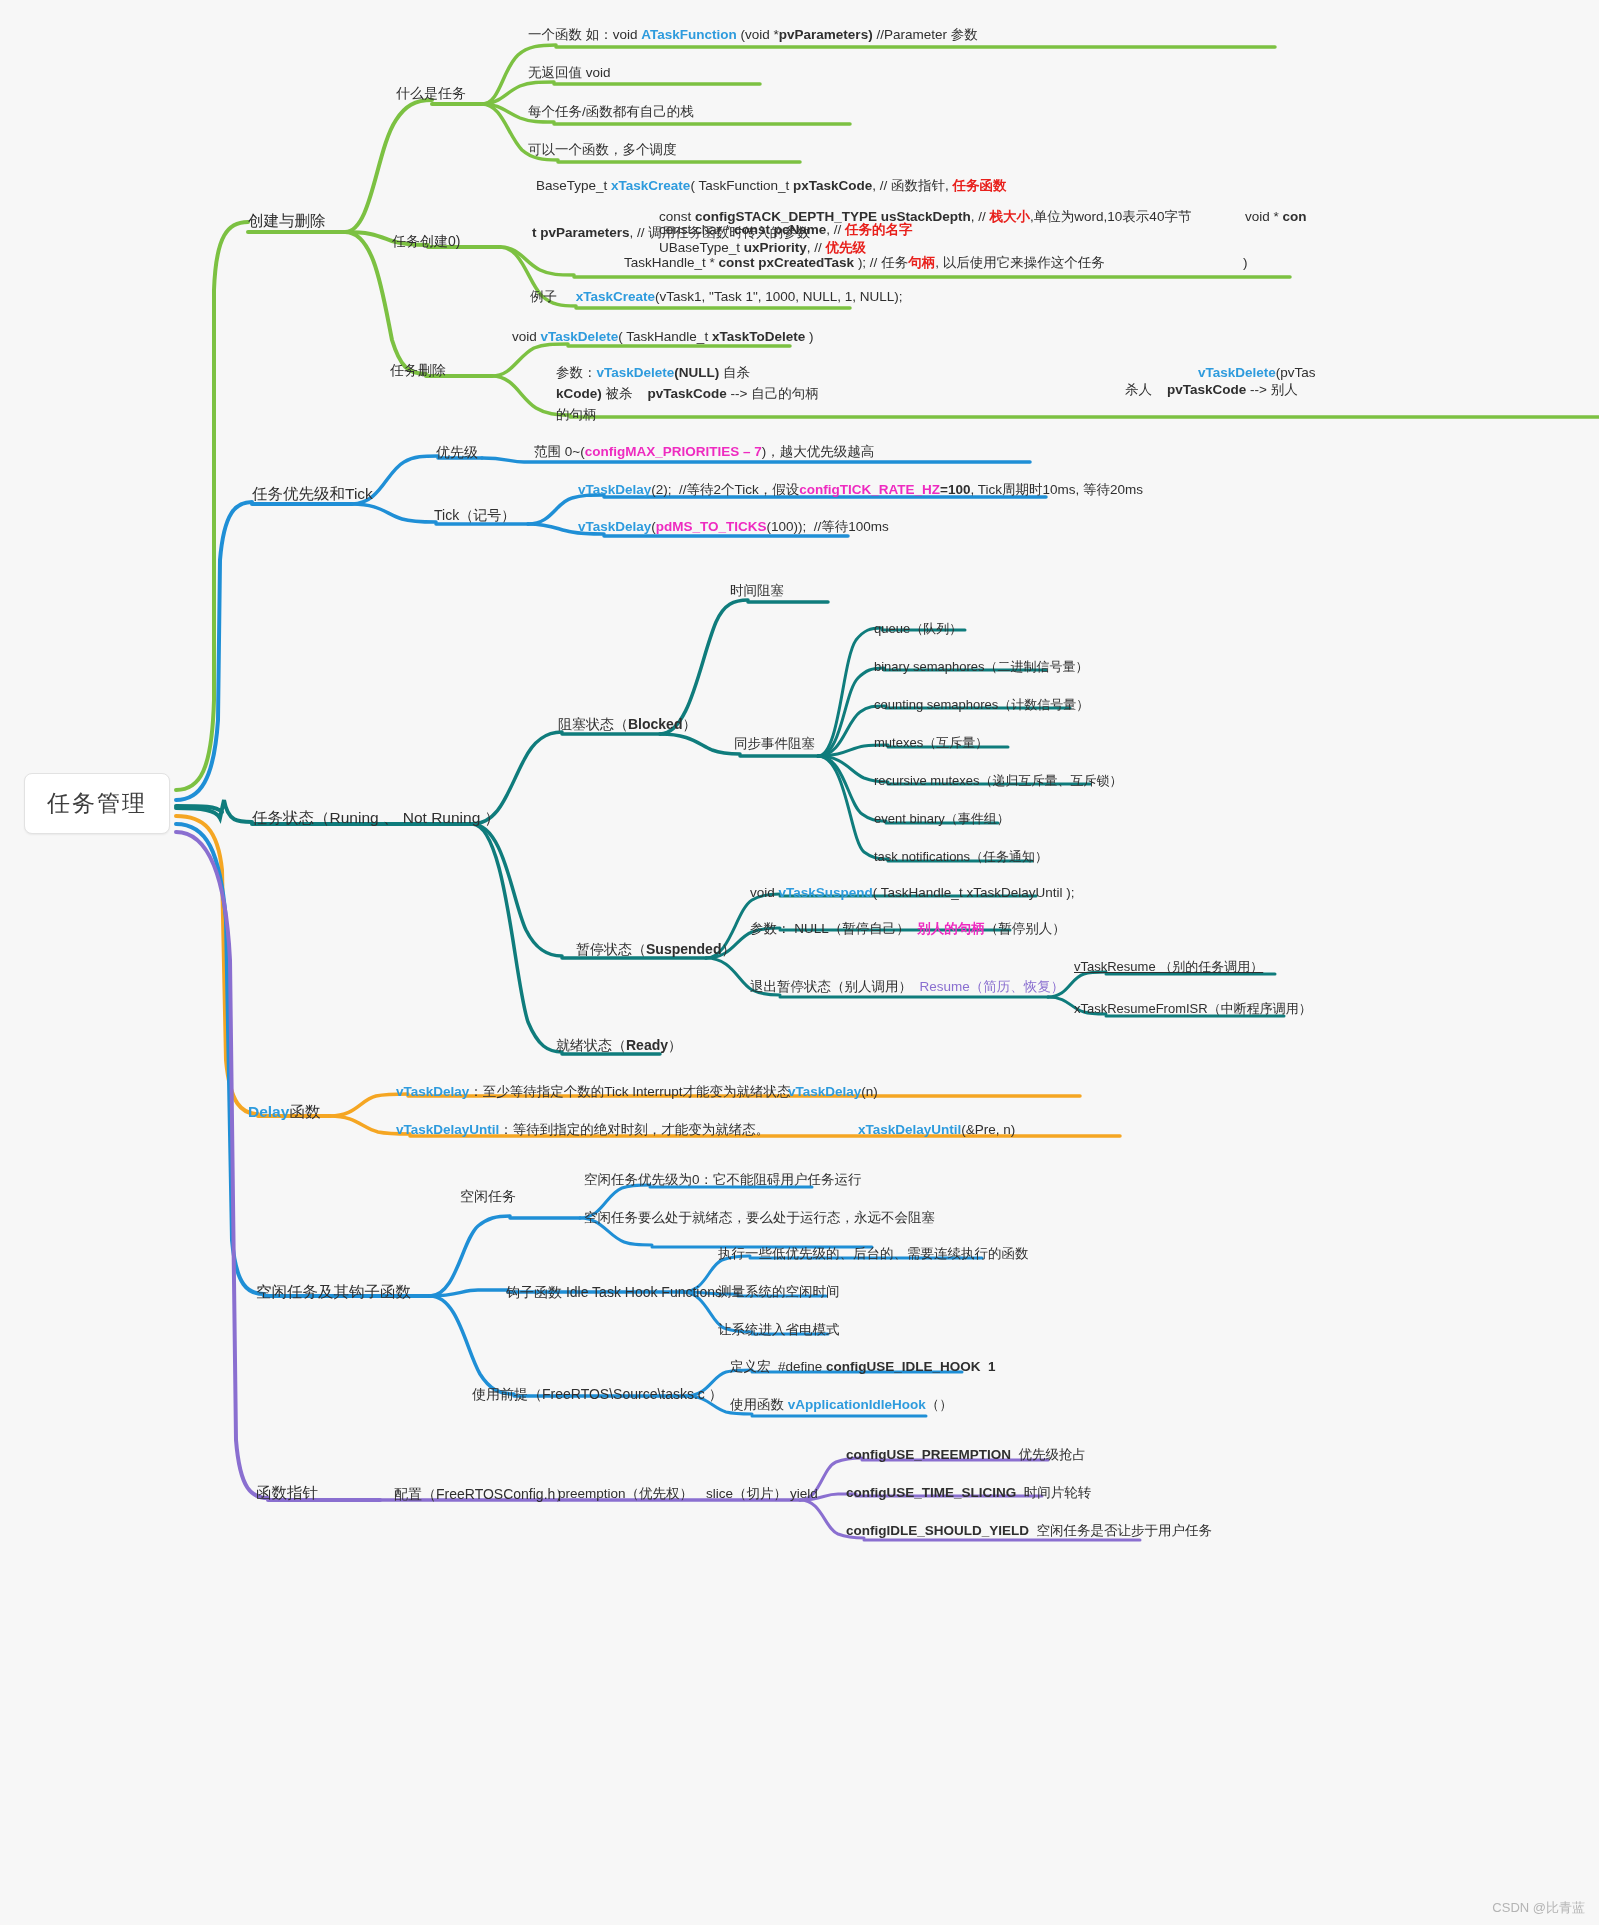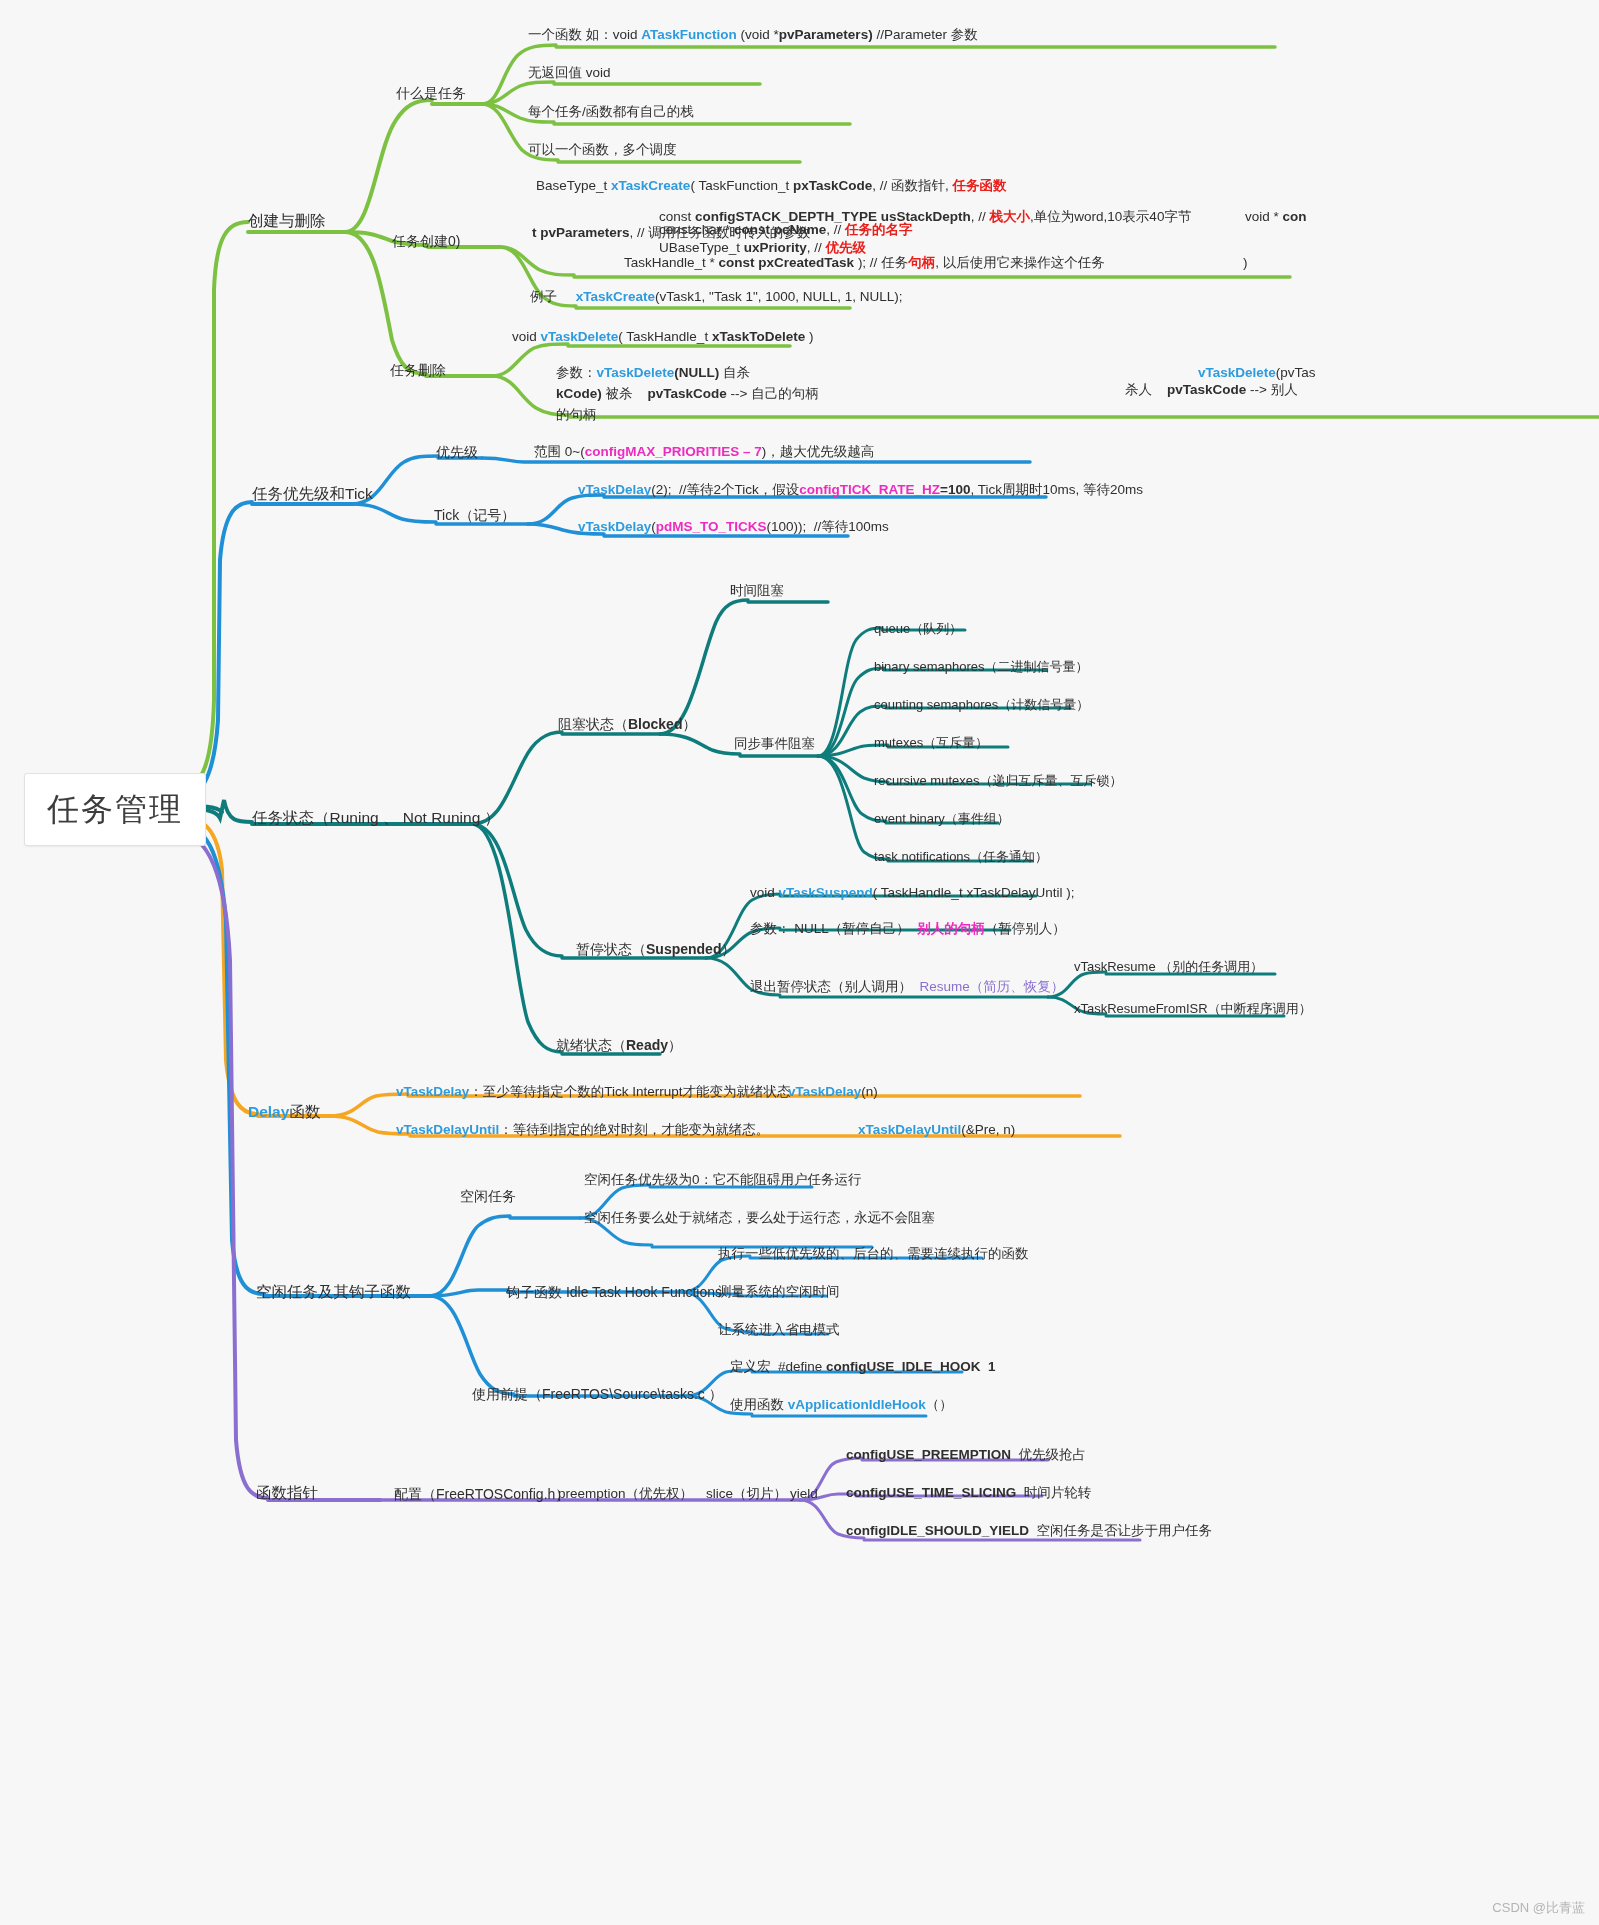--- a/index.html
+++ b/index.html
@@ -1,22 +1,22 @@
 <!DOCTYPE html>
 <html><head>
 <meta charset="utf-8">
 <style>
   html,body{margin:0;padding:0;background:#f7f7f7;}
   body{font-family:"Liberation Sans","DejaVu Sans",sans-serif;color:#262626;}
   #canvas{position:relative;width:1599px;height:1925px;background:#f7f7f7;overflow:hidden;}
   svg#wires{position:absolute;left:0;top:0;width:1599px;height:1925px;pointer-events:none;}
   .node{position:absolute;white-space:nowrap;line-height:1.35;}
   .root{
-    background:#ffffff;border:1px solid #e2e2e2;border-radius:3px;
-    padding:14px 22px;font-size:32px;color:#3d3d3d;letter-spacing:2px;
+    background:#ffffff;border:1px solid #e2e2e2;border-radius:8px;
+    padding:14px 22px;font-size:23px;color:#3d3d3d;letter-spacing:2px;
     box-shadow:0 1px 2px rgba(0,0,0,.06);
   }
   .lvl1{font-size:15.5px;color:#2f2f2f;}
   .lvl2{font-size:14px;color:#2f2f2f;}
   .lvl3{font-size:13.5px;color:#2f2f2f;}
   .lvl4{font-size:13px;color:#2f2f2f;}
   .blue{color:#2e9bdd;font-weight:bold;}
   .red{color:#e8201c;font-weight:bold;}
   .magenta{color:#ee2bc0;font-weight:bold;}
   .purple{color:#8a6fd0;}
@@ -219,21 +219,21 @@
 <div class="node lvl4" style="left:874px;top:696px;">counting semaphores（计数信号量）</div>
 <div class="node lvl4" style="left:874px;top:734px;">mutexes（互斥量）</div>
 <div class="node lvl4" style="left:874px;top:772px;">recursive mutexes（递归互斥量、互斥锁）</div>
 <div class="node lvl4" style="left:874px;top:810px;">event binary（事件组）</div>
 <div class="node lvl4" style="left:874px;top:848px;">task notifications（任务通知）</div>
 
 <div class="node lvl2" style="left:556px;top:940px;margin-left:20px;"><span>暂停状态（</span><span class="bold">Suspended</span><span>）</span></div>
 <div class="node lvl3" style="left:750px;top:884px;"><span>void </span><span class="blue">vTaskSuspend</span><span>( TaskHandle_t xTaskDelayUntil );</span></div>
 <div class="node lvl3" style="left:750px;top:920px;"><span>参数： NULL（暂停自己）&nbsp; </span><span class="magenta">别人的句柄</span><span>（暂停别人）</span></div>
 <div class="node lvl3" style="left:750px;top:978px;"><span>退出暂停状态（别人调用）&nbsp; </span><span class="purple">Resume（简历、恢复）</span></div>
-<div class="node lvl4" style="left:1074px;top:958px;">vTaskResume     （别的任务调用）</div>
+<div class="node lvl4" style="left:1074px;top:958px;text-decoration:underline;">vTaskResume     （别的任务调用）</div>
 <div class="node lvl4" style="left:1074px;top:1000px;">xTaskResumeFromISR（中断程序调用）</div>
 
 <div class="node lvl2" style="left:556px;top:1036px;"><span>就绪状态（</span><span class="bold">Ready</span><span>）</span></div>
 
 <div class="node lvl1" style="left:248px;top:1102px;"><span class="blue">Delay</span><span>函数</span></div>
 <div class="node lvl3" style="left:396px;top:1083px;"><span class="blue">vTaskDelay</span><span>：至少等待指定个数的Tick Interrupt才能变为就绪状态</span></div>
 <div class="node lvl3" style="left:788px;top:1083px;"><span class="blue">vTaskDelay</span><span>(n)</span></div>
 <div class="node lvl3" style="left:396px;top:1121px;"><span class="blue">vTaskDelayUntil</span><span>：等待到指定的绝对时刻，才能变为就绪态。</span></div>
 <div class="node lvl3" style="left:858px;top:1121px;"><span class="blue">xTaskDelayUntil</span><span>(&amp;Pre, n)</span></div>
 

